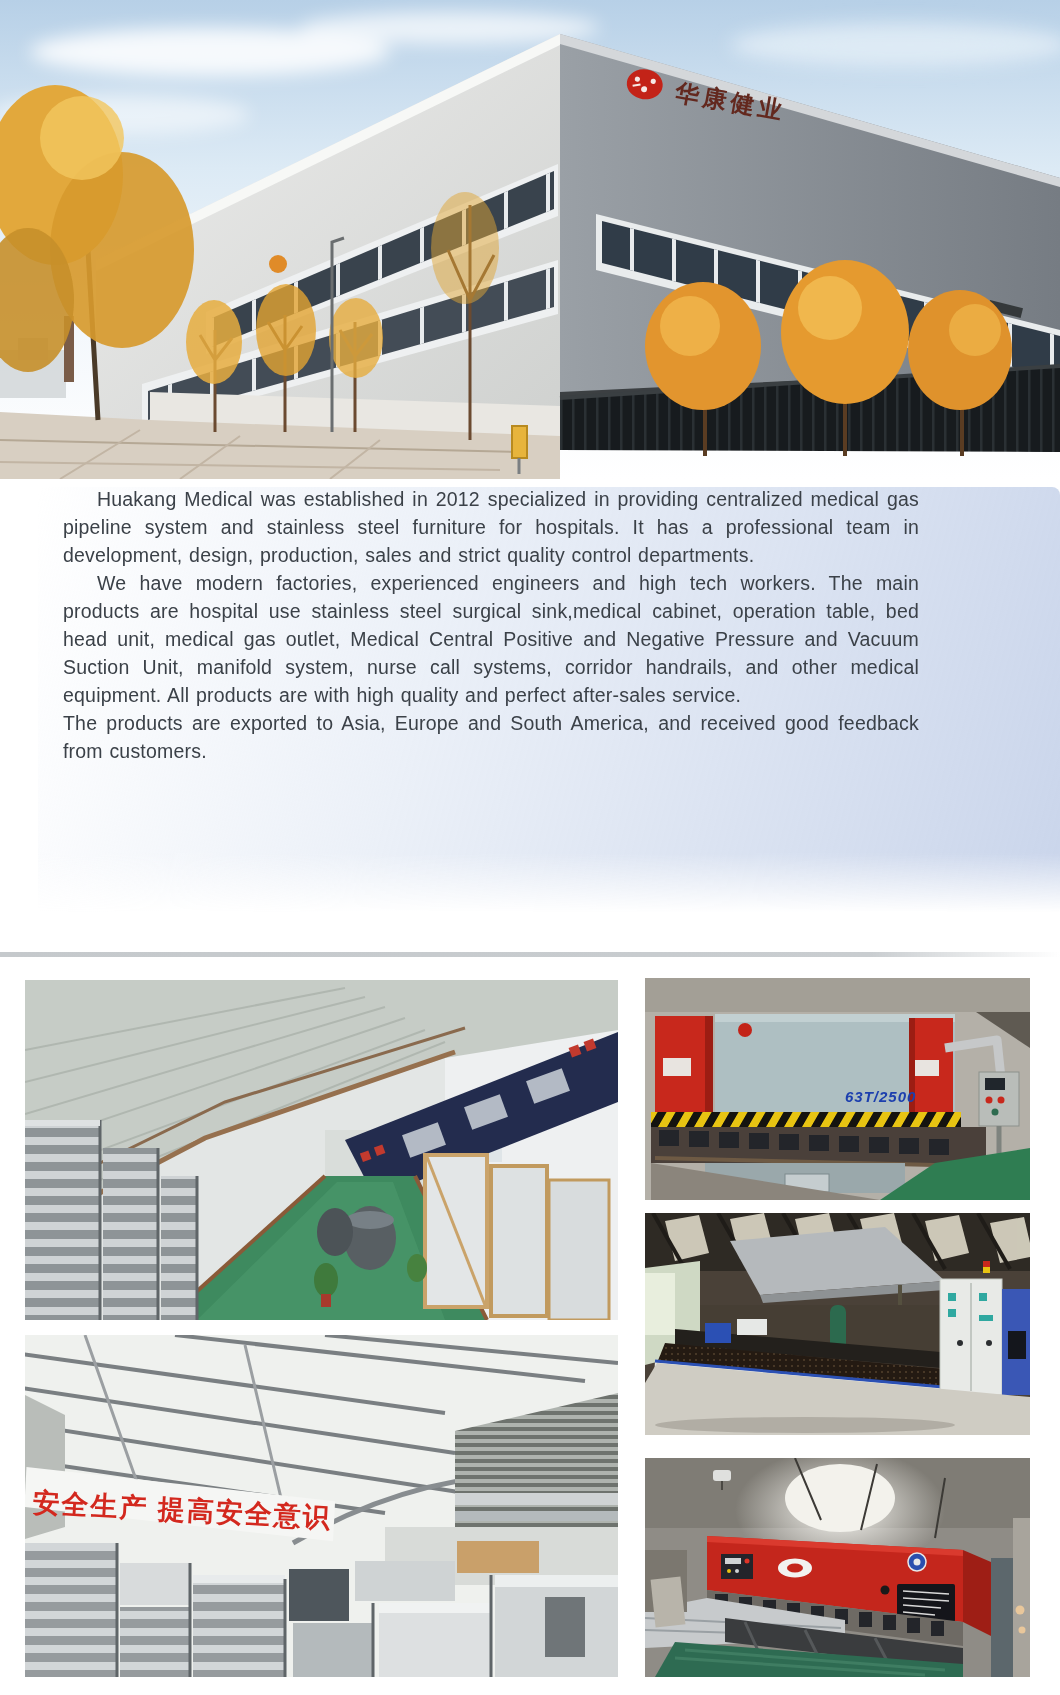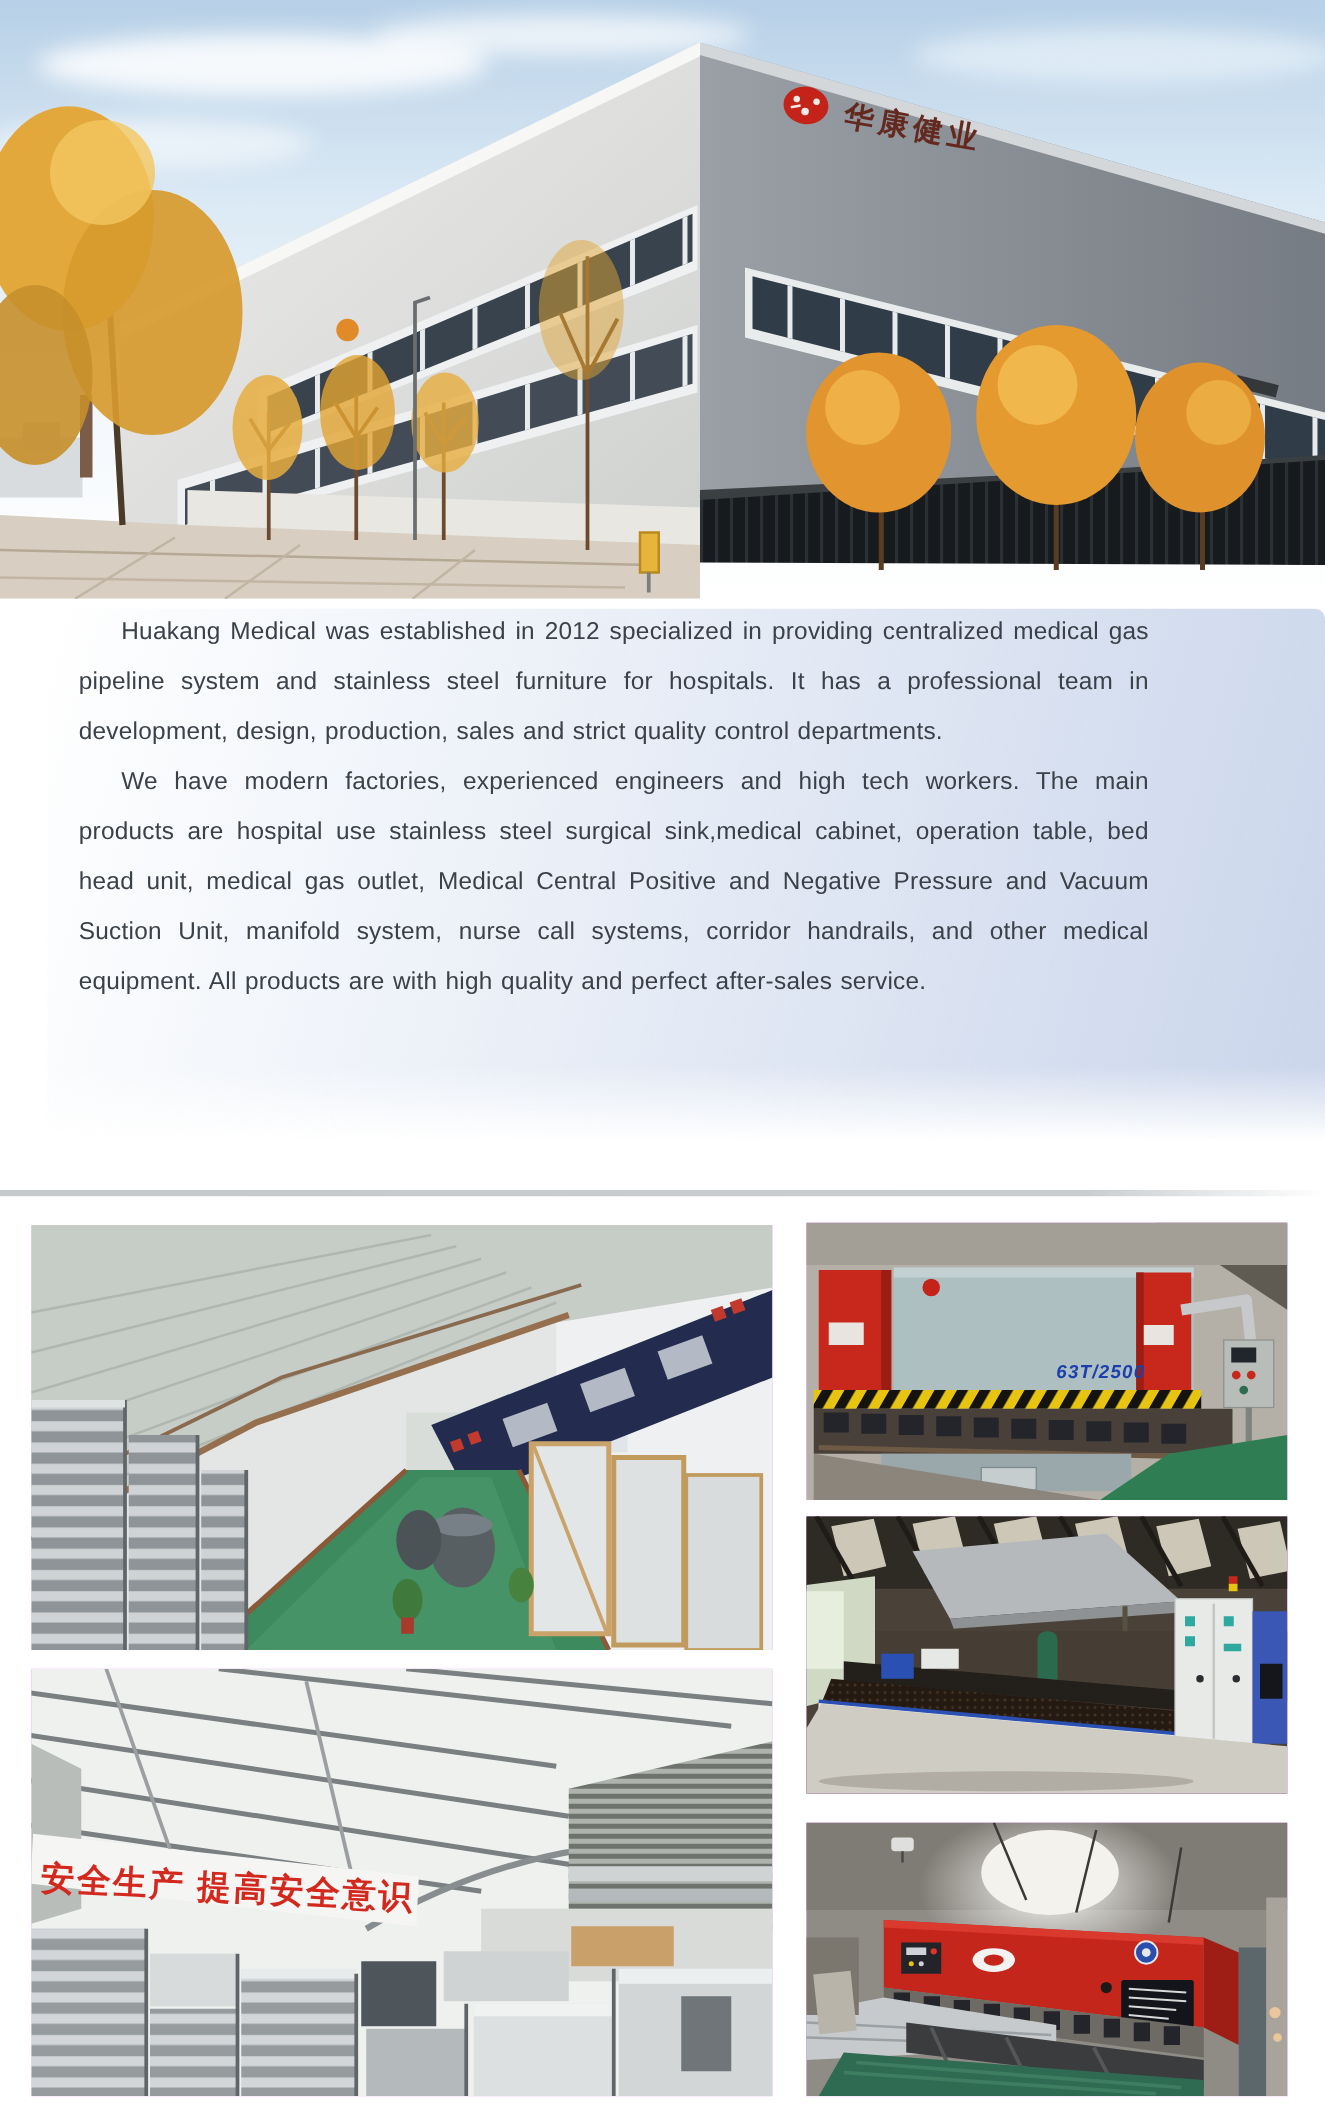--- a/index.html
+++ b/index.html
@@ -6,21 +6,21 @@
   .page{position:relative;width:1060px;height:1695px;margin:0 auto;background:#fff;
         font-family:"Liberation Sans",sans-serif;overflow:hidden}
   .hero{position:absolute;left:0;top:0;width:1060px;height:479px}
   .hero svg{display:block;width:100%;height:100%}
   .intro{position:absolute;left:0;top:479px;width:1060px;height:473px}
   .intro-panel{position:absolute;left:38px;top:8px;right:0;height:430px;border-radius:8px;
         background:linear-gradient(105deg, rgba(255,255,255,0) 0%, rgba(219,228,242,.55) 38%, rgba(199,211,234,.95) 100%)}
   .intro-panel::after{content:"";position:absolute;left:0;right:0;bottom:-6px;height:70px;
         background:linear-gradient(to bottom, rgba(255,255,255,0), #ffffff 85%)}
   .intro-text{position:absolute;left:63px;top:6px;width:856px;color:#3b4148;
-        font-size:19.5px;line-height:40px;text-align:justify;letter-spacing:.2px;word-spacing:1px}
+        font-size:19.5px;line-height:28px;text-align:justify;letter-spacing:.2px;word-spacing:1px}
   .intro-text p{margin:0}
   .intro-text p.ind{text-indent:34px}
   .divider{position:absolute;left:0;top:952px;width:1060px;height:5px;
         background:linear-gradient(to right,#c5c9cc 0%,#c9cdd0 82%,rgba(201,205,208,0) 100%)}
   .gallery{position:absolute;left:0;top:958px;width:1060px;height:737px}
   .photo{position:absolute;overflow:hidden;background:#f0abfc}
   .photo svg{display:block;width:100%;height:100%}
   #ph-l1{left:25px;top:22px;width:593px;height:340px}
   #ph-l2{left:25px;top:377px;width:593px;height:342px}
   #ph-r1{left:645px;top:20px;width:385px;height:222px}
@@ -165,20 +165,21 @@
         <path d="M519,458 L519,474" stroke="#7b7f82" stroke-width="3"></path>
       </g>
     </svg>
   </div>
 
   <section class="intro">
     <div class="intro-panel"></div>
     <div class="intro-text">
       <p class="ind">Huakang Medical was established in 2012 specialized in providing centralized medical gas pipeline system and stainless steel furniture for hospitals. It has a professional team in development, design, production, sales and strict quality control departments.</p>
       <p class="ind">We have modern factories, experienced engineers and high tech workers. The main products are hospital use stainless steel surgical sink,medical cabinet, operation table, bed head unit, medical gas outlet, Medical Central Positive and Negative Pressure and Vacuum Suction Unit, manifold system, nurse call systems, corridor handrails, and other medical equipment. All products are with high quality and perfect after-sales service.</p>
+      <p>The products are exported to Asia, Europe and South America, and received good feedback from customers.</p>
     </div>
   </section>
 
   <div class="divider"></div>
 
   <div class="gallery">
 
     <div class="photo" id="ph-l1">
       <svg viewBox="0 0 593 340" preserveAspectRatio="none">
         <defs>

